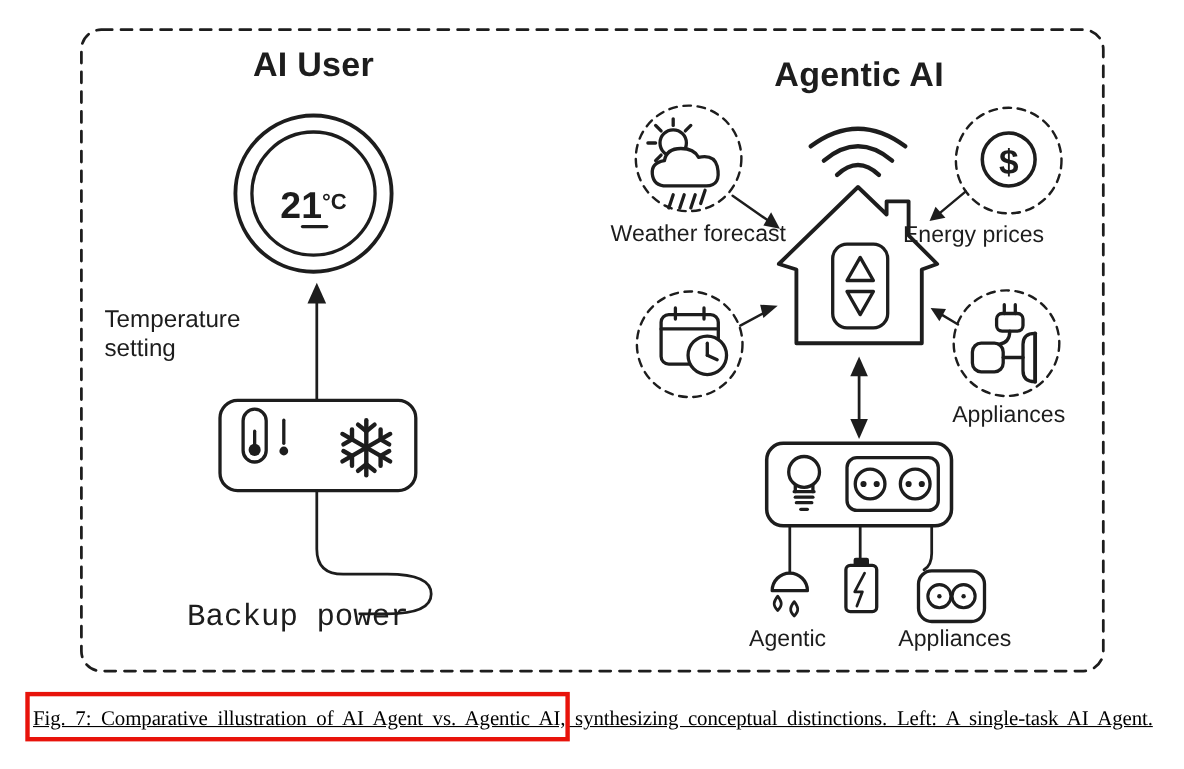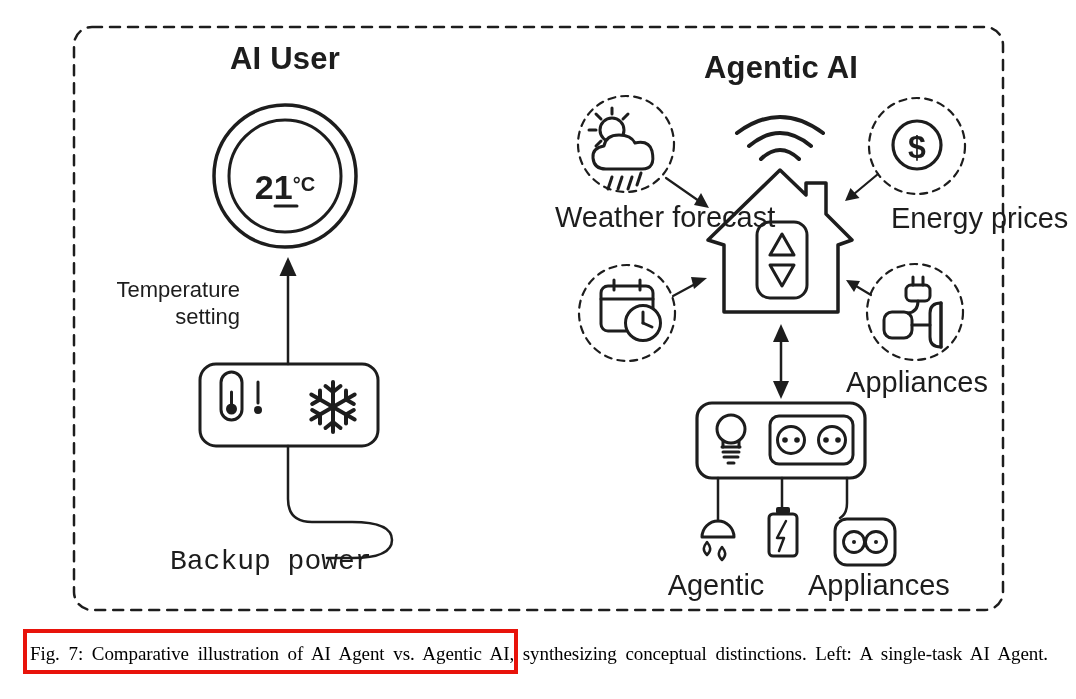--- a/index.html
+++ b/index.html
@@ -1,28 +1,28 @@
 <!DOCTYPE html>
 <html><head>
 <meta charset="utf-8">
 <style>
   html,body{margin:0;padding:0;background:#fff;}
   .canvas{position:relative;width:1076px;height:699px;background:#fff;overflow:hidden;
           font-family:"Liberation Sans",sans-serif;color:#111;}
   .art{position:absolute;left:0;top:0;}
   .lbl{position:absolute;color:#1d1d1d;}
   .panel-title{font-size:31px;font-weight:bold;text-align:center;letter-spacing:.2px;}
-  .node-label{font-size:29px;text-align:center;white-space:nowrap;}
-  .temp-label{font-size:22px;text-align:right;white-space:pre-line;line-height:27px;}
+  .node-label{font-size:21px;text-align:center;white-space:nowrap;}
+  .temp-label{font-size:22px;text-align:left;white-space:pre-line;line-height:27px;}
   .thermo-read{font-weight:bold;text-align:center;white-space:nowrap;}
   .thermo-read .val{font-size:34px;}
   .thermo-read .unit{font-size:20px;position:relative;top:-8px;}
   .caption{position:absolute;left:30px;top:641px;width:1018px;
            font-family:"Liberation Serif",serif;font-size:19px;line-height:26px;color:#000;
-           letter-spacing:-0.1px;}
+           letter-spacing:-0.1px;text-decoration:underline;}
   .cap1{text-align:justify;text-align-last:justify;}
   .cap2{text-align:left;}
   .hl-box{position:absolute;left:23px;top:629px;width:495px;height:45px;
           border:4px solid #e8130b;box-sizing:border-box;background:transparent;}
 </style>
 </head>
 <body>
 
 <div class="canvas">
 
@@ -206,21 +206,21 @@
 
   <div class="lbl thermo-read" style="left:210px;top:168px;width:150px;"><span class="val">21</span><span class="unit">°C</span></div>
 
   <div class="lbl temp-label" style="left:95px;top:276px;width:145px;">Temperature
 setting</div>
 
   <div class="lbl" style="left:170px;top:546px;width:150px;font-size:28px;text-align:right;white-space:nowrap;font-family:Liberation Mono, monospace;">Backup power</div>
 
   <div class="lbl node-label" style="left:555px;top:201px;width:150px;">Weather forecast</div>
 
-  <div class="lbl node-label" style="left:891px;top:202px;width:150px;">Energy prices</div>
+  <div class="lbl node-label" style="left:810px;top:202px;width:150px;">Energy prices</div>
 
 
   <div class="lbl node-label" style="left:842px;top:366px;width:150px;">Appliances</div>
 
   <div class="lbl node-label" style="left:664px;top:569px;width:104px;">Agentic</div>
 
   <div class="lbl node-label" style="left:808px;top:569px;width:120px;">Appliances</div>
 
   <div class="caption">
     <div class="cap1">Fig. 7: Comparative illustration of AI Agent vs. Agentic AI, synthesizing conceptual distinctions. Left: A single-task AI Agent.</div>

